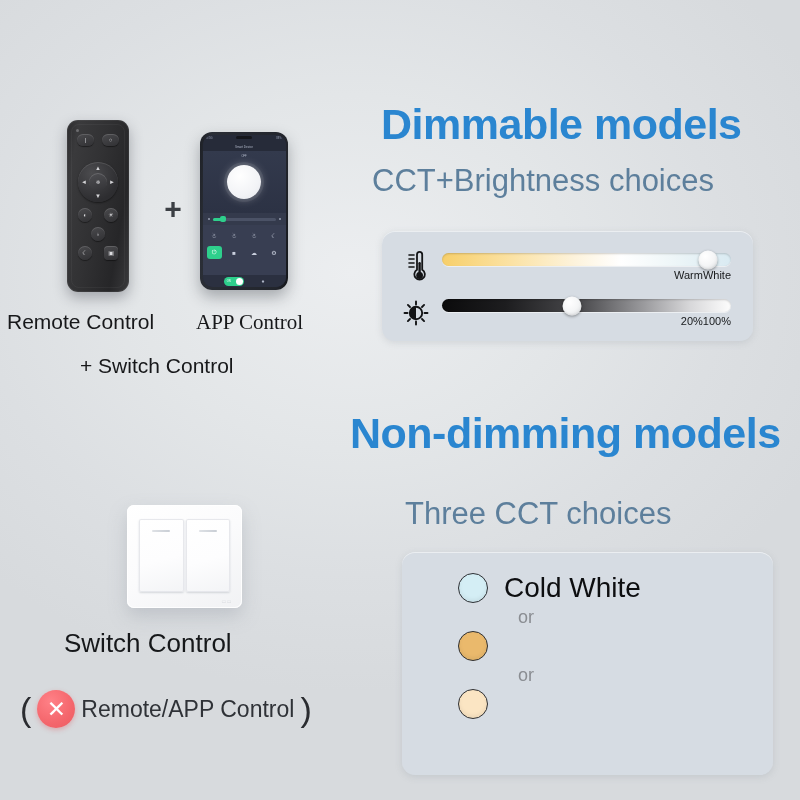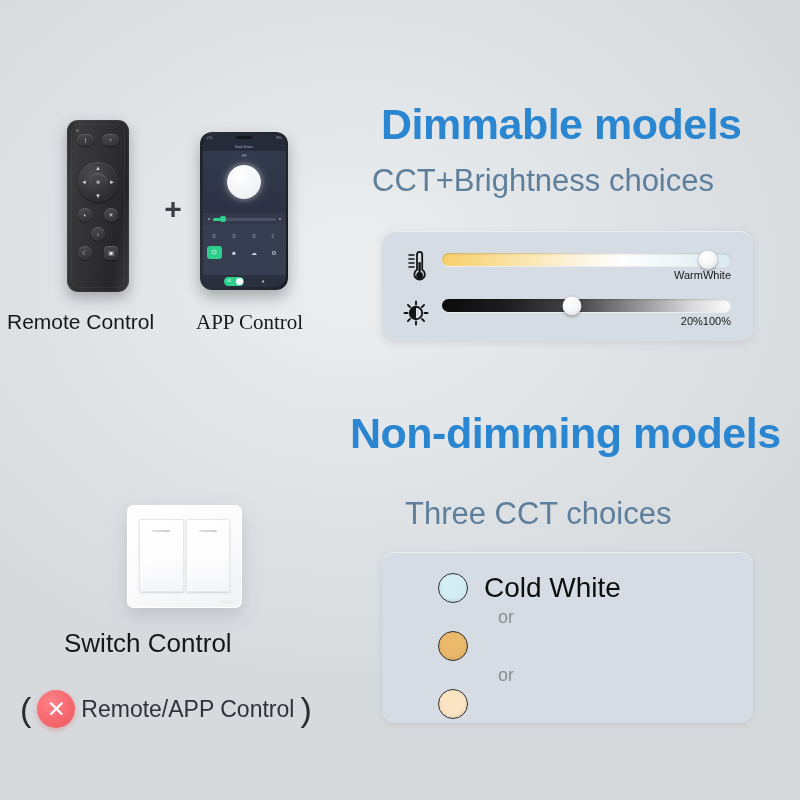--- a/index.html
+++ b/index.html
@@ -158,21 +158,21 @@
   .thumb {
     position:absolute; top:50%; width:19px; height:19px; border-radius:50%;
     transform: translate(-50%,-50%);
     background: radial-gradient(circle at 36% 30%, #ffffff 0%, #f4f5f6 52%, #d6d8db 100%);
     box-shadow: 0 1px 3px rgba(0,0,0,.4), inset 0 -1px 2px rgba(0,0,0,.08);
   }
   .slabels { display:flex; justify-content:flex-end; margin-top:3px;
              font-size:11px; color:#16181a; }
 
   
-  .panel-cct { left:382px; top:552px; width:371px; height:171px; padding:16px 0 14px; }
+  .panel-cct { left:402px; top:552px; width:371px; height:223px; padding:16px 0 14px; }
   .cct-list { display:flex; flex-direction:column; align-items:flex-start;
               padding-left:56px; }
   .cct-item { display:flex; align-items:center; gap:16px; height:40px; }
   .swatch { width:30px; height:30px; border-radius:50%; border:1.6px solid #2d2f33;
             flex:0 0 30px; box-shadow: inset 0 -2px 4px rgba(0,0,0,.07); }
   .cct-label { font-size:28px; color:#0d0e10; white-space:nowrap; }
   .cct-or { font-size:18px; color:#8a8d92; margin-left:60px; line-height:1; }
 
   
   .switch-wrap { left:127px; top:505px; width:115px; height:105px; }
@@ -306,20 +306,21 @@
           </div>
           <span class="ph-mic">⏺</span>
         </div>
 
       </div>
     </div>
   </div>
 
   <div class="abs cap cap-remote">Remote Control</div>
   <div class="abs cap cap-app">APP Control</div>
+  <div class="abs cap cap-switch2">+ Switch Control</div>
 
   <div class="abs h1 h1-dim">Dimmable models</div>
   <div class="abs h2 h2-dim">CCT+Brightness choices</div>
 
   <div class="abs panel panel-sliders">
 
     <div class="slider-row">
       <div class="sicon">
         <svg width="20" height="34" viewBox="0 0 20 34" aria-hidden="true">
           <g stroke="#131416" stroke-width="1.6" stroke-linecap="round">

